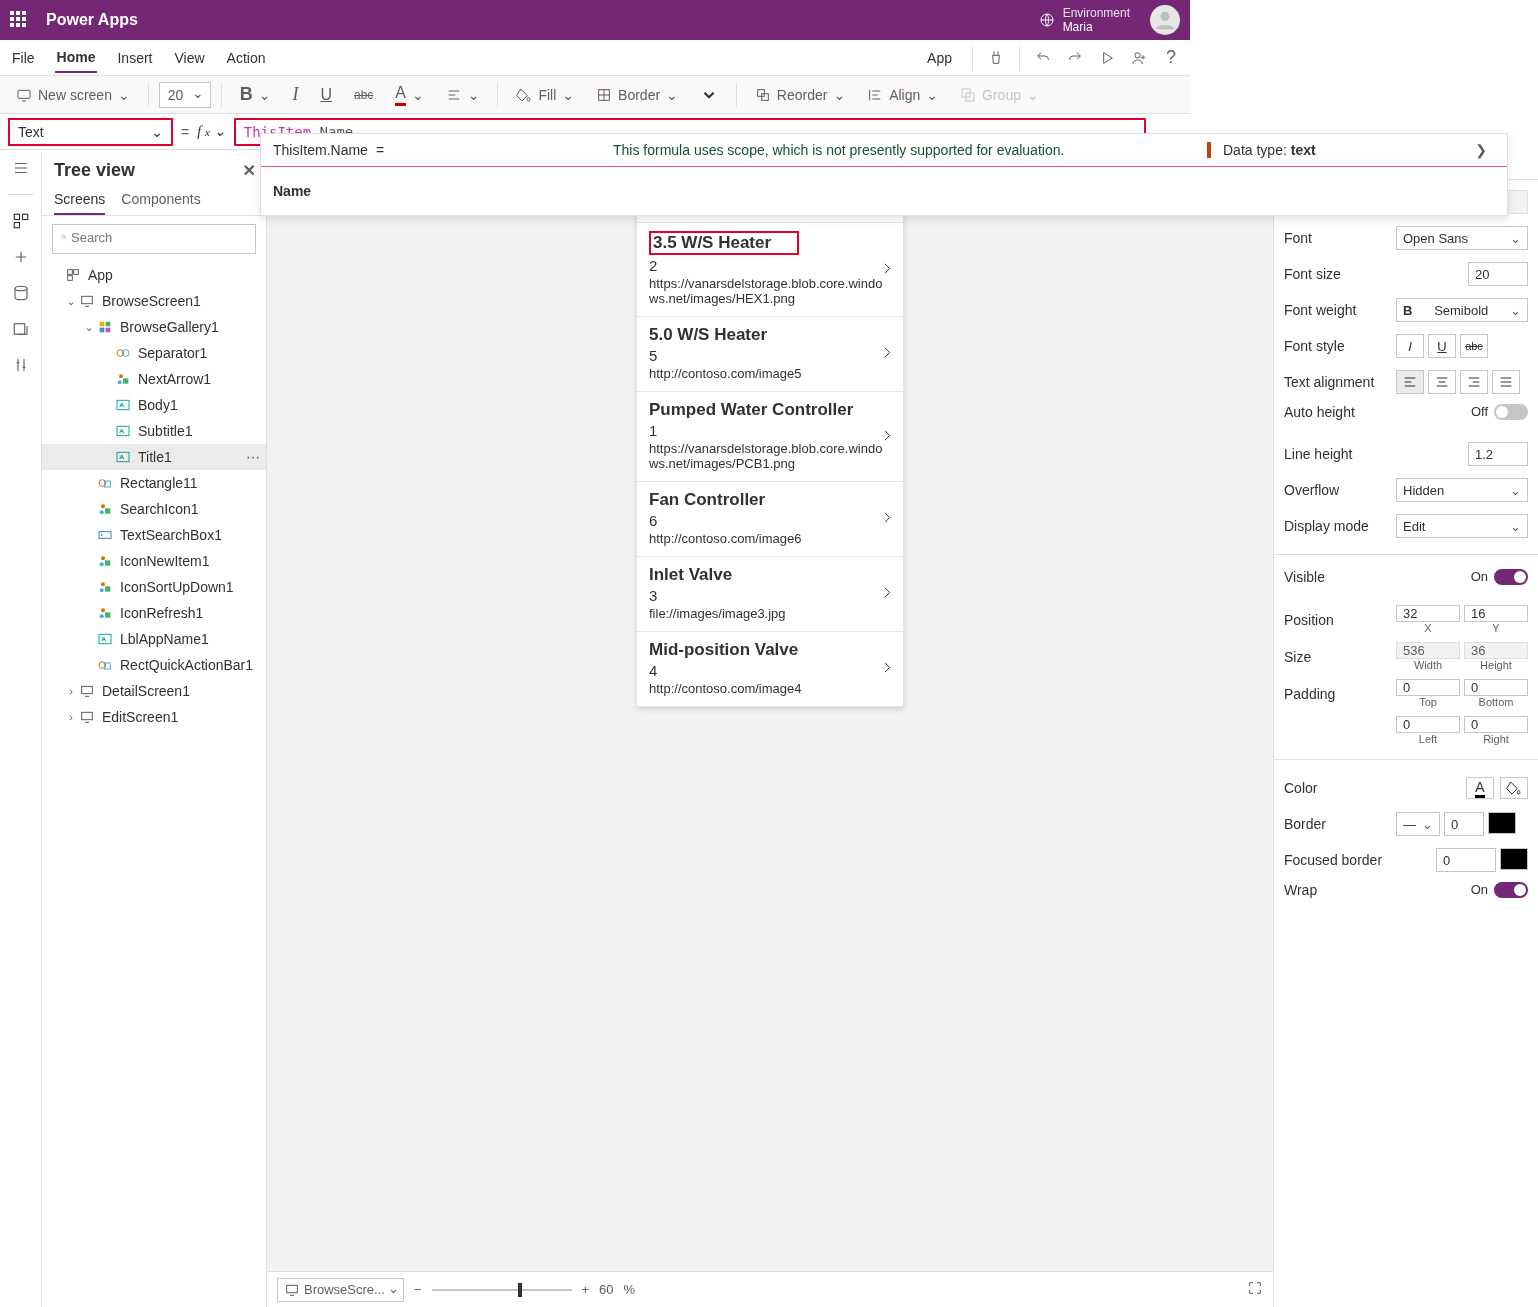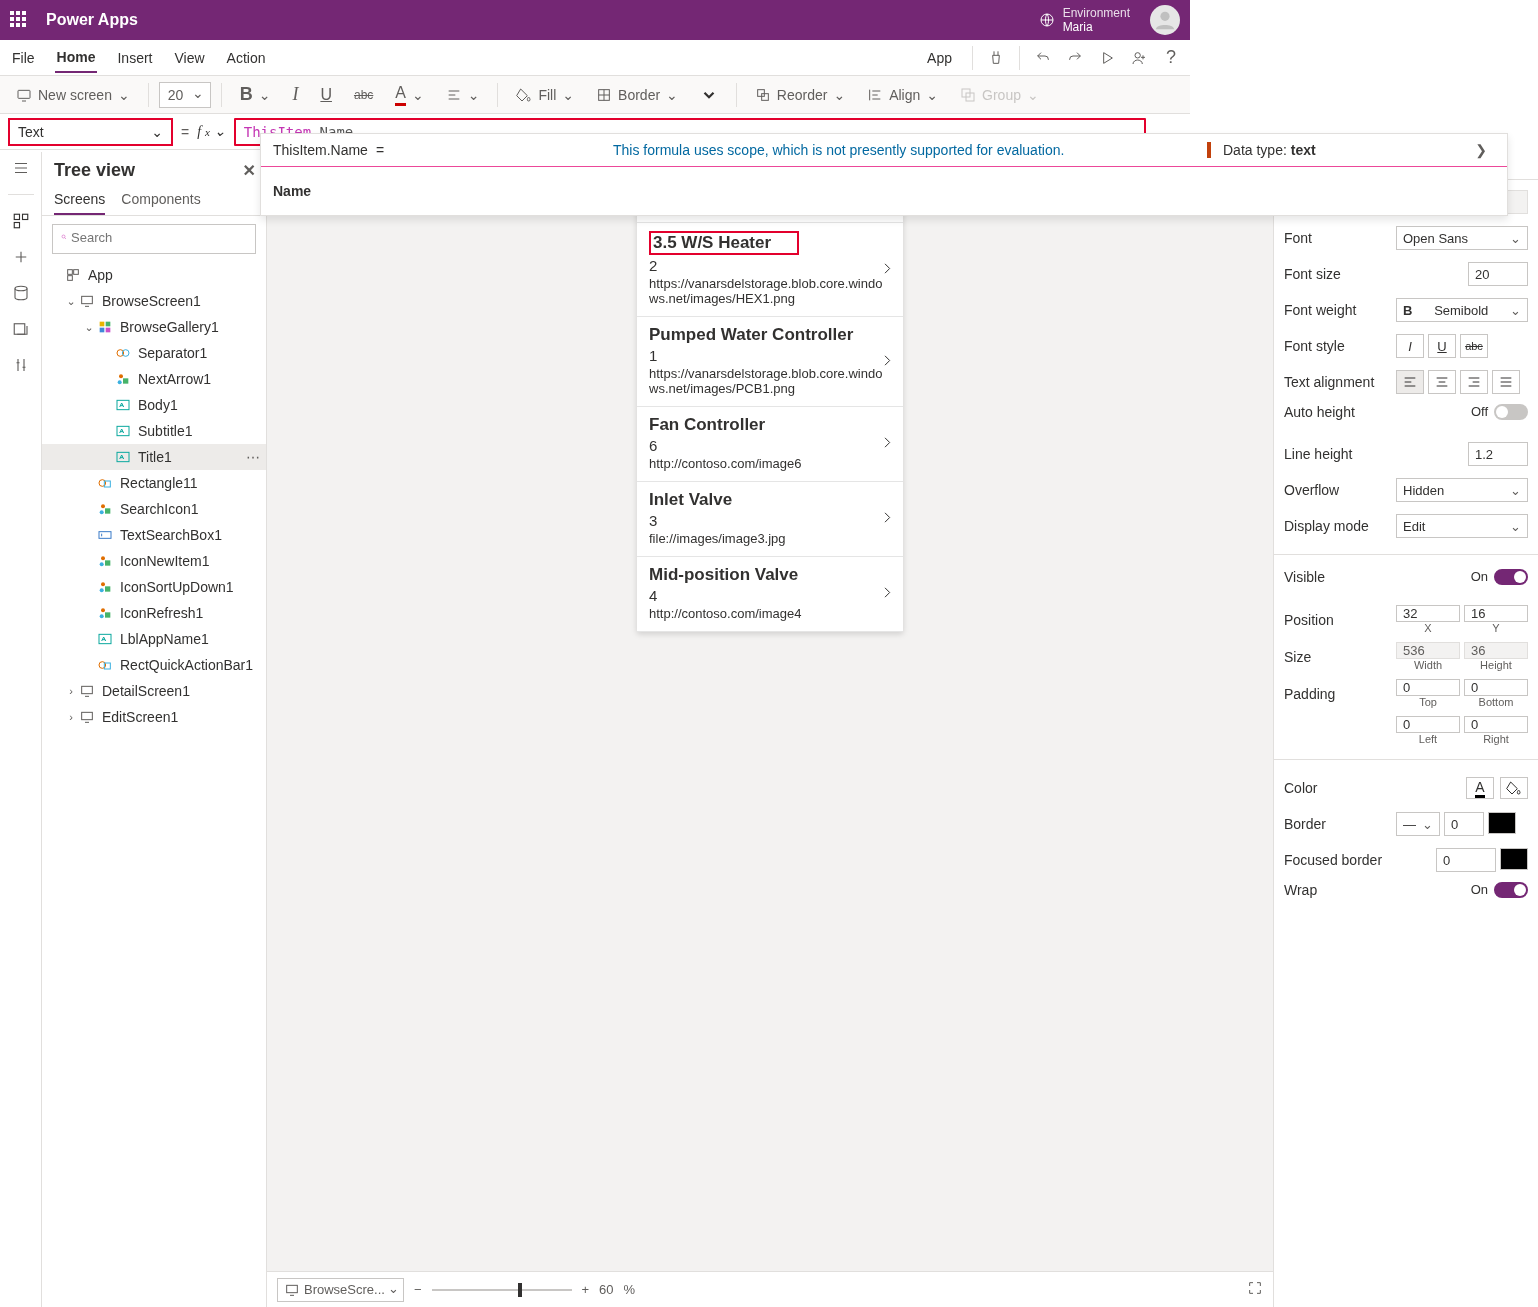--- a/index.html
+++ b/index.html
@@ -38,21 +38,21 @@
 .fx-box { flex:1; height:28px; border:2px solid #e3002d; border-radius:1px; display:flex;align-items:center; font-family: Consolas, monospace; padding:0 8px;}
 .fx-box .tok1 { color:#c435b4; }
 .fx-box .tok2 { color:#555; }
 .fx-expand { width:28px; text-align:center; color:#605e5c; cursor:pointer; }
 
 .formula-hint { position:absolute; left:260px; top:133px; right:30px; background:#fff; border:1px solid #e1dfdd; box-shadow:0 4px 8px rgba(0,0,0,.1); z-index:50; }
 .hint-top { display:flex; padding:8px 12px; font-size:14px; }
 .hint-left { width:340px; display:flex; gap:8px; }
 .hint-left .h-name { }
 .hint-left .h-eq { }
-.hint-mid { flex:1; color:#0369a1; }
+.hint-mid { flex:1; color:#14532d; }
 .hint-right { width:260px; border-left:4px solid #c2410c; padding-left:12px; display:flex;align-items:center;justify-content:space-between;}
 .hint-right .dtv { font-weight:400; }
 .hint-right b { font-weight:600; }
 .hint-bottom { padding:16px 12px; font-weight:600; border-top:1px solid #ec4899; }
 .hint-chev { width:28px; display:flex;align-items:center;justify-content:center;color:#605e5c;cursor:pointer; }
 
 .workspace { position:absolute; top:152px; left:0; right:0; bottom:0; display:flex; }
 
 .leftrail { width:42px; border-right:1px solid #e1dfdd; display:flex; flex-direction:column; align-items:center; padding-top:6px; gap:16px; color:#605e5c; }
 .leftrail .ri { width:20px; height:20px; display:flex;align-items:center;justify-content:center; cursor:pointer; }
@@ -581,20 +581,28 @@
         <div id="phone-list">
             <div class="list-item">
               <div class="title"><span class="title-hl">3.5 W/S Heater</span></div>
               <div class="sub">2</div>
               <div class="url">https://vanarsdelstorage.blob.core.windows.net/images/HEX1.png</div>
               <div class="arrow"><svg viewBox="0 0 24 24">
                   <path d="M9 5l7 7-7 7"></path>
                 </svg></div>
             </div>
             <div class="list-item">
+              <div class="title">5.0 W/S Heater</div>
+              <div class="sub">5</div>
+              <div class="url">http://contoso.com/image5</div>
+              <div class="arrow"><svg viewBox="0 0 24 24">
+                  <path d="M9 5l7 7-7 7"></path>
+                </svg></div>
+            </div>
+            <div class="list-item">
               <div class="title">Pumped Water Controller</div>
               <div class="sub">1</div>
               <div class="url">https://vanarsdelstorage.blob.core.windows.net/images/PCB1.png</div>
               <div class="arrow"><svg viewBox="0 0 24 24">
                   <path d="M9 5l7 7-7 7"></path>
                 </svg></div>
             </div>
             <div class="list-item">
               <div class="title">Fan Controller</div>
               <div class="sub">6</div>

